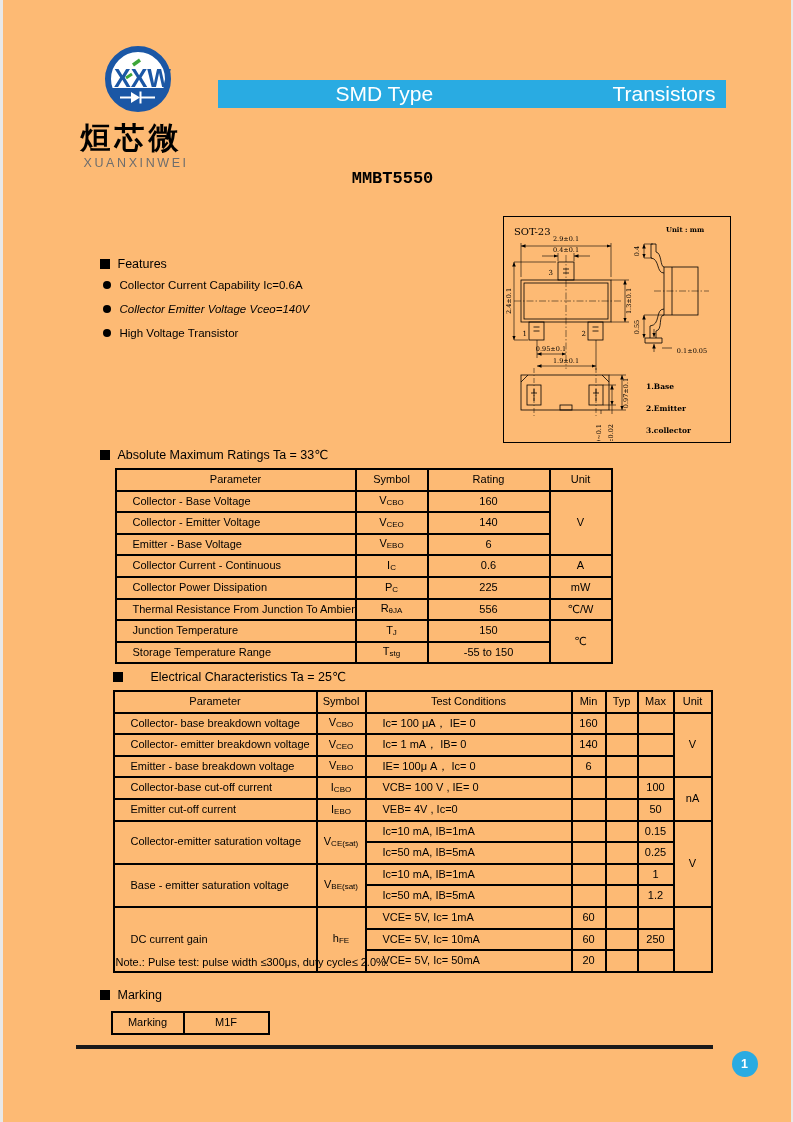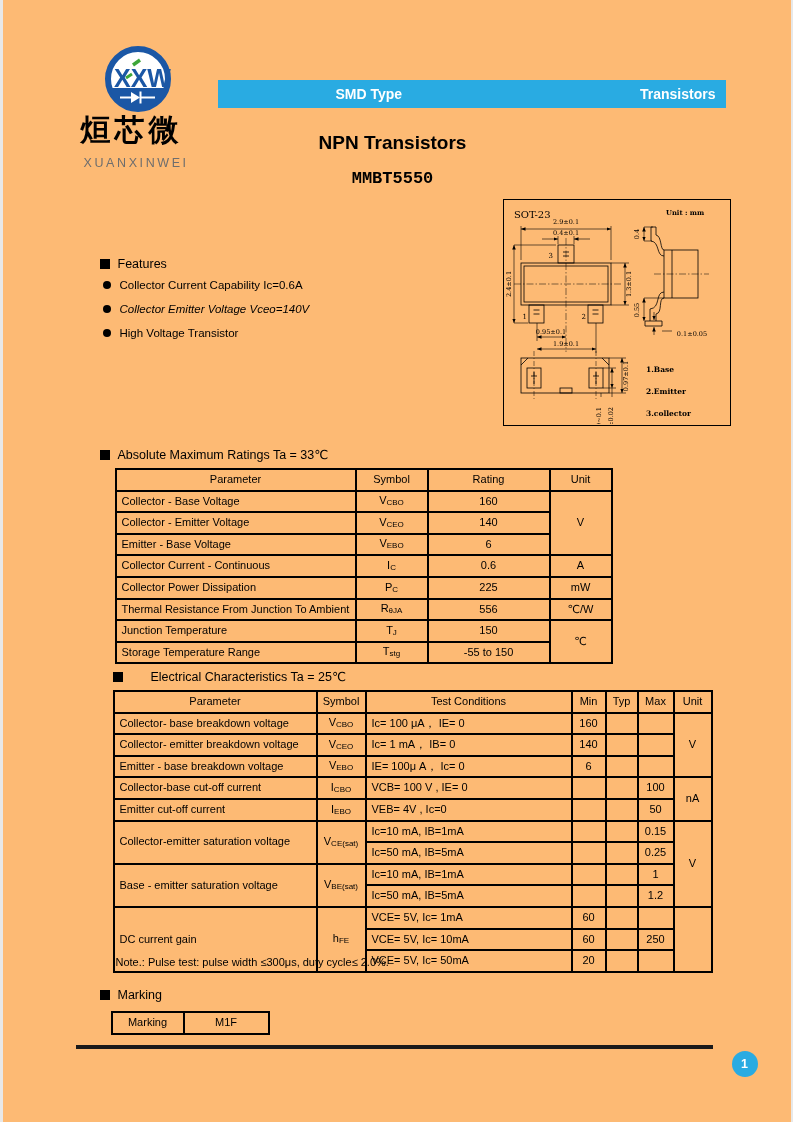--- a/index.html
+++ b/index.html
@@ -8,41 +8,41 @@
   .abs { position:absolute; }
 
   
   .cn-name { font-size:30px; font-weight:bold; letter-spacing:4px; font-family:"DejaVu Sans","Liberation Sans",sans-serif; }
   .en-name { font-size:12.5px; letter-spacing:2.6px; color:#6e6e6e; }
 
   
   .bar { left:215px; top:80px; width:508px; height:28px; background:#29abe2;
          display:flex; align-items:center; justify-content:space-between;
          padding:0 10px 0 118px; box-sizing:border-box; }
-  .bar span { color:#fff; font-size:14px; font-weight:bold; }
+  .bar span { color:#fff; font-size:21px; font-weight:normal; }
   .title1 { left:0; top:132px; width:780px; text-align:center; font-size:19px; font-weight:bold; }
   .title2 { left:0; top:169px; width:780px; text-align:center; font-size:17px; font-weight:bold;font-family:Liberation Mono, monospace; }
 
   
   .sec { display:flex; align-items:center; gap:8px; font-size:12.5px; }
   .sq { width:10px; height:10px; background:#000; flex:0 0 auto; }
   .feat { display:flex; align-items:center; gap:9px; font-size:11.5px; }
   .dot { width:8px; height:8px; border-radius:50%; background:#000; flex:0 0 auto; }
 
   
   table.t { border-collapse:collapse; table-layout:fixed; }
   table.t td { border:2px solid #000; font-size:11px; text-align:center; padding:0 2px;
                height:19.6px; line-height:1.05; overflow:hidden; white-space:nowrap; }
-  table.t td.l { text-align:left; padding-left:5px; }
+  table.t td.l { text-align:left; padding-left:16px; }
   .sym sub { font-size:8px; vertical-align:-1px; letter-spacing:0; }
 
   .note { font-size:11px; }
 
   
-  .pkg { left:500px; top:199px; width:228px; height:227px; border:1.5px solid #000; box-sizing:border-box; }
+  .pkg { left:500px; top:216px; width:228px; height:227px; border:1.5px solid #000; box-sizing:border-box; }
   .pkg svg { display:block; }
   .dg text { fill:#000; font-family:"DejaVu Serif","Liberation Serif",serif; }
 
   
   .fline { left:73px; top:1045px; width:637px; height:4px; background:#1a1a1a; }
   .furl { left:100px; top:1051px; width:600px; text-align:center; font-size:12.5px; }
   .fpage { left:729px; top:1051px; width:26px; height:26px; border-radius:50%; background:#29abe2;
            color:#fff; font-size:12.5px; font-weight:bold; display:flex; align-items:center; justify-content:center; }
 </style>
 </head>
@@ -63,28 +63,27 @@
         <path d="M28 48 l9 5.5 -9 5.5 z" fill="#fff"></path>
         <line x1="37.5" y1="47.5" x2="37.5" y2="59.5" stroke="#fff" stroke-width="2"></line>
         <line x1="17" y1="53.5" x2="28" y2="53.5" stroke="#fff" stroke-width="2"></line>
         <line x1="37.5" y1="53.5" x2="52" y2="53.5" stroke="#fff" stroke-width="2"></line>
       </g>
       <path d="M30 21 l7 -5" stroke="#3da639" stroke-width="3.4" fill="none"></path>
       <path d="M23 34 l6 -4" stroke="#3da639" stroke-width="3" fill="none"></path>
       <text x="11" y="43" font-size="25" font-weight="bold" fill="#1b57a5" font-family="Liberation Sans,sans-serif">XXW</text>
     </svg>
   </div>
-  <div class="abs cn-name" style="left:78px; top:110px;">烜芯微</div>
+  <div class="abs cn-name" style="left:78px; top:118px;">烜芯微</div>
   <div class="abs en-name" style="left:81px; top:148px;margin-top:8px;">XUANXINWEI</div>
 
   <div class="abs bar">
     <span>SMD Type</span>
     <span>Transistors</span>
   </div>
-  <div class="abs title1">NPN  Transistors</div>
   <div class="abs title2">MMBT5550</div>
 
   <div class="abs pkg">
     <svg class="dg" width="225" height="224" viewBox="0 0 225 224">
       <defs>
         <marker id="ar" markerWidth="9" markerHeight="8" refX="7.5" refY="3" orient="auto-start-reverse">
           <path d="M0 0 L7.5 3 L0 6 z" fill="#000"></path>
         </marker>
       </defs>
       <text x="10" y="18" font-size="10">SOT-23</text>

